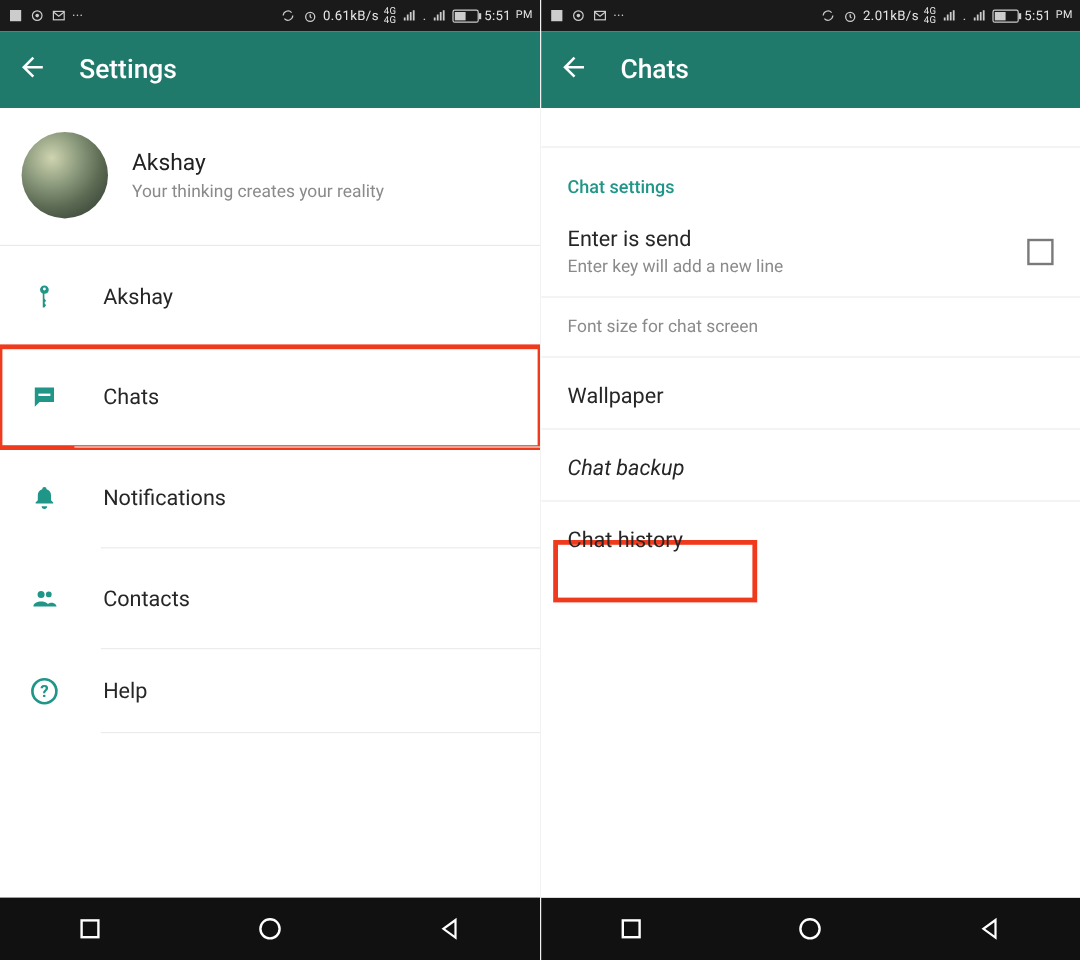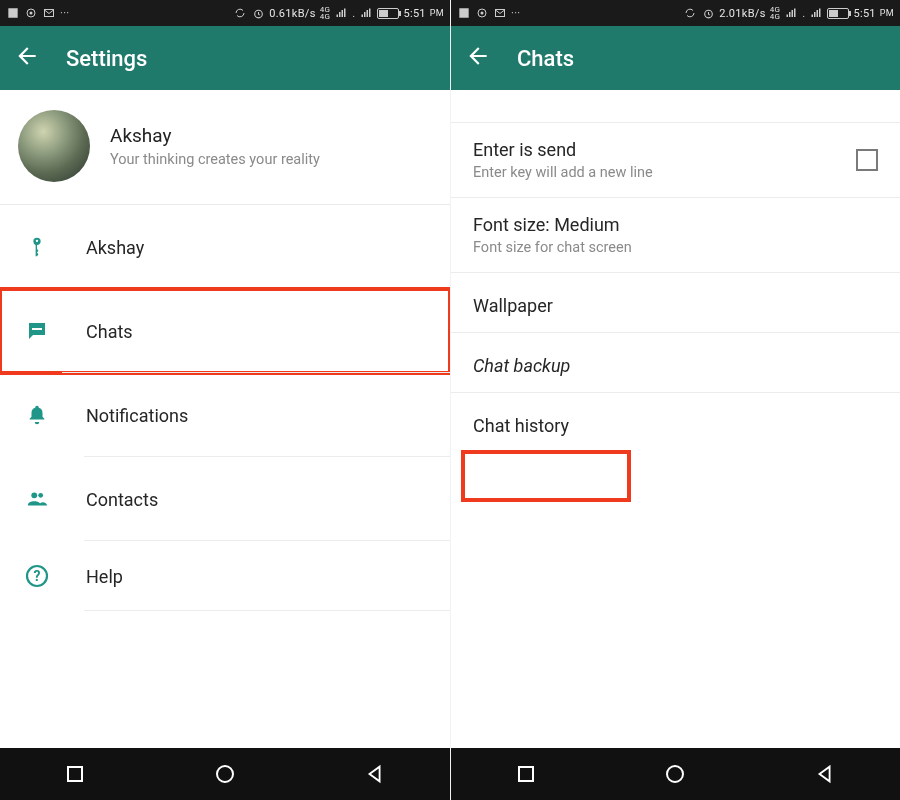--- a/index.html
+++ b/index.html
@@ -265,29 +265,29 @@
             <path d="M20 11H7.8l5.6-5.6L12 4l-8 8 8 8 1.4-1.4L7.8 13H20z"></path>
           </svg>
       </span>
       <span class="title">Chats</span>
     </div>
 
     <div class="content" style="position:relative;">
       <div class="citem">
       </div>
 
+      <div class="section-label">Chat settings</div>
 
       <div class="citem">
         <div class="ptitle">Enter is send</div>
         <div class="psub">Enter key will add a new line</div>
         <div class="chk"></div>
       </div>
 
       <div class="citem">
-        <div class="ptitle">Font size: Medium</div>
         <div class="psub">Font size for chat screen</div>
       </div>
 
       <div class="citem" style="padding-top:22px; ">
         <div class="ptitle" style="margin-bottom:0;">Wallpaper</div>
       </div>
 
       <div class="citem" style="padding-top:22px; font-style:italic;">
         <div class="ptitle" style="margin-bottom:0;">Chat backup</div>
       </div>

